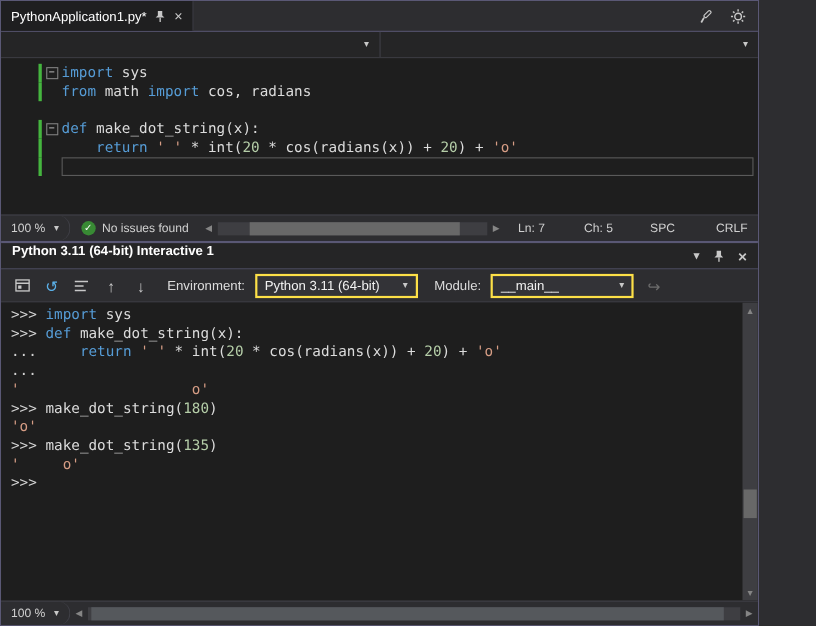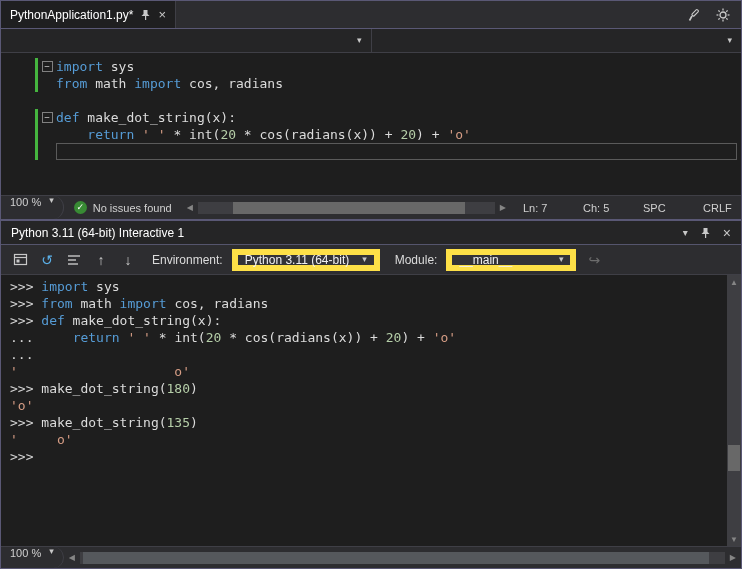--- a/index.html
+++ b/index.html
@@ -3,21 +3,21 @@
 <meta charset="utf-8">
 <style>
   :root{
     --keyword:#569cd6; --string:#d69d85; --number:#b5cea8; --comment:#57a64a;
     --plain:#dcdcdc; --prompt:#d4d4d4; --change-bar:#45b53f; --check-green:#388a34;
     --accent-border:#5a5875;
   }
   *{margin:0;padding:0;box-sizing:border-box;}
   html,body{width:742px;height:569px;overflow:hidden;background:#2d2d30;
     font-family:"Liberation Sans",sans-serif;}
-  .vs-window{width:742px;height:569px;display:flex;flex-direction:column;
+  .vs-window{width:690px;height:569px;display:flex;flex-direction:column;
     background:#252526;border:1px solid var(--accent-border);}
 
   
   .tab-strip{height:28px;flex:0 0 28px;display:flex;align-items:stretch;
     background:#2d2d30;border-bottom:1px solid var(--accent-border);}
   .doc-tab{display:flex;align-items:center;gap:7px;padding:0 9px;background:#1f1f20;
     border-right:1px solid #3f3f46;color:#fff;font-size:12px;cursor:default;}
   .tab-label{white-space:nowrap;}
   .tab-icon{color:#c8c8c8;font-size:13px;line-height:13px;display:flex;align-items:center;}
   .tab-strip-right{margin-left:auto;display:flex;align-items:center;gap:12px;padding-right:10px;}
@@ -38,49 +38,49 @@
   .change-bar.on{background:var(--change-bar);}
   .fold-col{width:18px;flex:0 0 18px;display:flex;align-items:center;justify-content:center;}
   .fold-box{width:11px;height:11px;border:1px solid #808080;color:#c8c8c8;font-size:9px;
     line-height:9px;display:flex;align-items:center;justify-content:center;background:#1e1e1e;}
   .code-text{flex:1;color:var(--plain);}
   .code-text.current{border:1px solid #5a5a5a;margin-right:4px;}
 
   
   .status-bar{height:24px;flex:0 0 24px;background:#2d2d30;display:flex;align-items:center;
     color:#d0d0d0;font-size:11px;border-top:1px solid #3f3f46;}
-  .zoom-combo{display:flex;align-items:flex-start;gap:8px;padding:0 9px;height:100%;
+  .zoom-combo{display:flex;align-items:center;gap:8px;padding:0 9px;height:100%;
     border-right:1px solid #3f3f46;cursor:default;border-radius:11px;}
   .issues-group{display:flex;align-items:center;gap:6px;padding:0 10px;white-space:nowrap;}
   .check-circle{width:13px;height:13px;border-radius:50%;background:var(--check-green);
     color:#fff;font-size:9px;line-height:13px;display:flex;align-items:center;justify-content:center;}
   .hscroll{flex:1;display:flex;align-items:center;height:100%;min-width:60px;}
   .sb-btn{color:#858585;font-size:8px;padding:0 5px;}
   .sb-track{flex:1;height:12px;background:#3e3e42;position:relative;}
   .sb-thumb{position:absolute;top:0;bottom:0;background:#686868;}
   .pos-group{display:flex;align-items:center;gap:16px;padding-right:6px;white-space:nowrap;}
   .pos-group span{display:inline-block;min-width:44px;text-align:left;padding-left:12px;}
 
   
-  .iw-title{height:26px;flex:0 0 26px;background:#252526;display:flex;align-items:center;
+  .iw-title{height:26px;flex:0 0 26px;background:#252526;display:flex;
     border-top:2px solid var(--accent-border);border-bottom:1px solid #55556d;
-    color:#fff;font-size:12px;padding:0 10px;}
+    color:#fff;font-size:12px;padding:0 10px;font-weight:bold;}
   .iw-title-icons{margin-left:auto;display:flex;align-items:center;gap:12px;color:#c8c8c8;}
   .iw-title-icons .chev{font-size:10px;}
   .iw-close{font-size:14px;line-height:14px;}
 
   .iw-toolbar{height:30px;flex:0 0 30px;background:#2d2d30;display:flex;align-items:center;
     gap:9px;padding:0 10px;border-bottom:1px solid #3f3f46;color:#c8c8c8;font-size:12px;}
   .tb-icon{width:18px;height:18px;display:flex;align-items:center;justify-content:center;}
   .tb-icon.txt{font-size:14px;line-height:14px;}
   .tb-icon.blue{color:#5bb0e8;}
   .tb-icon.dim{color:#6d6d6d;}
   .tb-label{color:#dcdcdc;margin-left:6px;white-space:nowrap;}
   .tb-combo{display:flex;align-items:center;justify-content:space-between;height:22px;
-    background:#333337;border:6px solid #fde047;color:#f1f1f1;padding:0 7px;cursor:default;}
+    background:#333337;border:2px solid #fde047;color:#f1f1f1;padding:0 7px;cursor:default;}
   .tb-combo .chev{margin-left:8px;}
   .combo-env{width:148px;}
   .combo-mod{width:130px;}
 
   .iw-body{flex:1;display:flex;background:#1e1e1e;overflow:hidden;}
   .repl{flex:1;padding:3px 0 0 9px;overflow:hidden;}
   .repl-line{height:17px;line-height:17px;font-family:"DejaVu Sans Mono",monospace;
     font-size:13px;white-space:pre;}
 
   .vscroll{width:14px;flex:0 0 14px;background:#3e3e42;display:flex;flex-direction:column;align-items:stretch;}
@@ -230,21 +230,20 @@
     <div class="tb-combo combo-mod">
       <span>__main__</span>
       <span class="chev">▾</span>
     </div>
     <span class="tb-icon txt dim">↪</span>
   </div>
 
   <div class="iw-body">
     <div class="repl">
         <div class="repl-line"><span class="tok-pr">&gt;&gt;&gt; </span><span class="tok-kw">import</span><span class="tok-pl"> sys</span></div>
-        <div class="repl-line"><span class="tok-pr">&gt;&gt;&gt; </span><span class="tok-kw">from</span><span class="tok-pl"> math </span><span class="tok-kw">import</span><span class="tok-pl"> cos, radians</span></div>
         <div class="repl-line"><span class="tok-pr">&gt;&gt;&gt; </span><span class="tok-kw">def</span><span class="tok-pl"> make_dot_string(x):</span></div>
         <div class="repl-line"><span class="tok-pr">... </span><span class="tok-pl">    </span><span class="tok-kw">return</span><span class="tok-pl"> </span><span class="tok-str">' '</span><span class="tok-pl"> * int(</span><span class="tok-num">20</span><span class="tok-pl"> * cos(radians(x)) + </span><span class="tok-num">20</span><span class="tok-pl">) + </span><span class="tok-str">'o'</span></div>
         <div class="repl-line"><span class="tok-pr">... </span></div>
         <div class="repl-line"><span class="tok-str">'                    o'</span></div>
         <div class="repl-line"><span class="tok-pr">&gt;&gt;&gt; </span><span class="tok-pl">make_dot_string(</span><span class="tok-num">180</span><span class="tok-pl">)</span></div>
         <div class="repl-line"><span class="tok-str">'o'</span></div>
         <div class="repl-line"><span class="tok-pr">&gt;&gt;&gt; </span><span class="tok-pl">make_dot_string(</span><span class="tok-num">135</span><span class="tok-pl">)</span></div>
         <div class="repl-line"><span class="tok-str">'     o'</span></div>
         <div class="repl-line"><span class="tok-pr">&gt;&gt;&gt; </span></div>
       </div>

